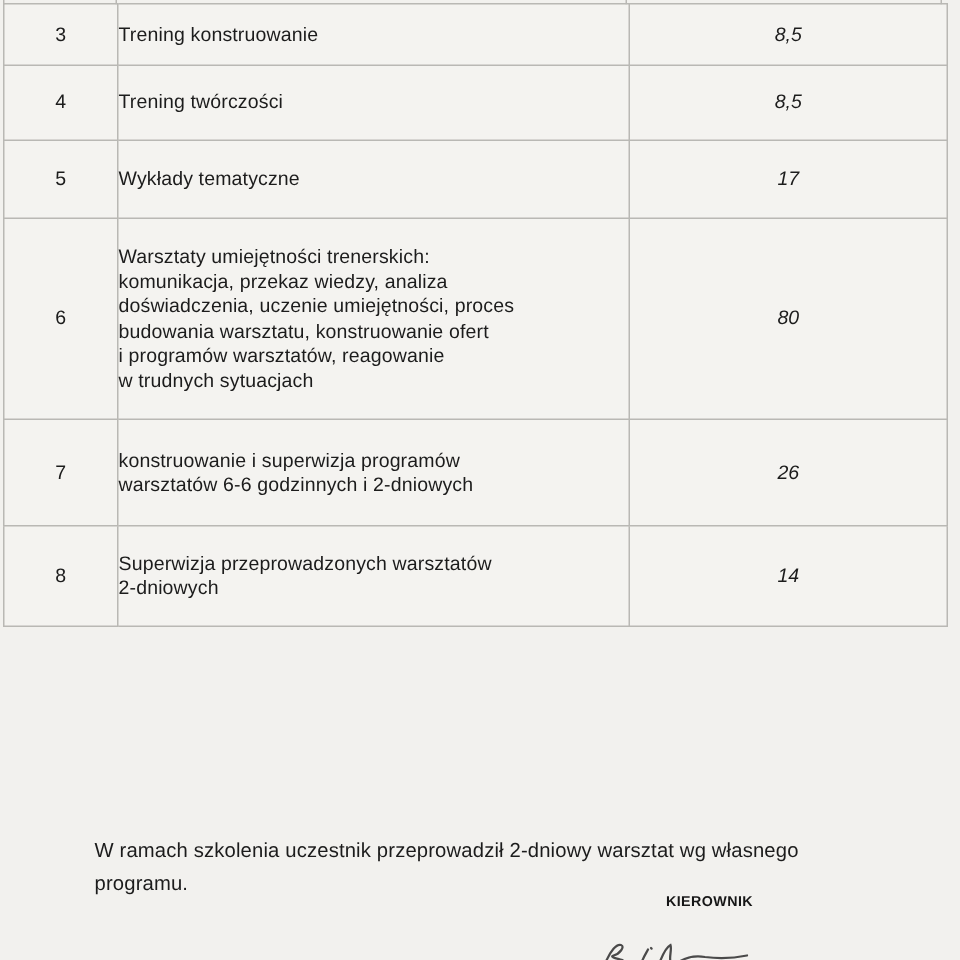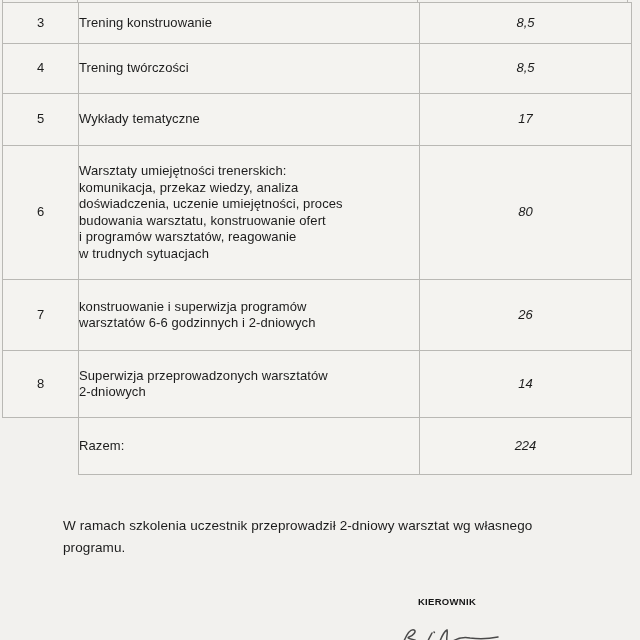--- a/index.html
+++ b/index.html
@@ -66,30 +66,30 @@
   tr.r3 { height: 134px; }
   tr.r4 { height: 71px; }
   tr.r5 { height: 67px; }
   tr.r6 { height: 57px; }
   
   tr.r6 td.num { border-left: none; border-bottom: none; background: transparent; }
 
   .footnote {
     position: absolute;
     left: 63px;
-    top: 501px;
+    top: 542px;
     width: 540px;
     font-size: 13.5px;
     line-height: 22px;
     white-space: pre-line;
     letter-spacing: 0.1px;
   }
   .sig-block {
     position: absolute;
-    left: 355px;
+    left: 381px;
     top: 597px;
     width: 184px;
     text-align: center;
     font-weight: bold;
     font-size: 9px;
     line-height: 10.5px;
     letter-spacing: 0.3px;
     color: #161616;
   }
   .sig-block .l1 { font-size: 9.5px; }
@@ -141,25 +141,20 @@
         <td class="desc">konstruowanie i superwizja programów
 warsztatów 6-6 godzinnych i 2-dniowych</td>
         <td class="hrs">26</td>
       </tr>
       <tr class="r5">
         <td class="num">8</td>
         <td class="desc">Superwizja przeprowadzonych warsztatów
 2-dniowych</td>
         <td class="hrs">14</td>
       </tr>
-      <tr class="r6">
-        <td class="num"></td>
-        <td class="desc">Razem:</td>
-        <td class="hrs">224</td>
-      </tr>
     </tbody>
   </table>
 
   <p class="footnote">W ramach szkolenia uczestnik przeprowadził 2-dniowy warsztat wg własnego
 programu.</p>
 
   <div class="sig-block">
     <div class="l1">KIEROWNIK</div>
   </div>
 

